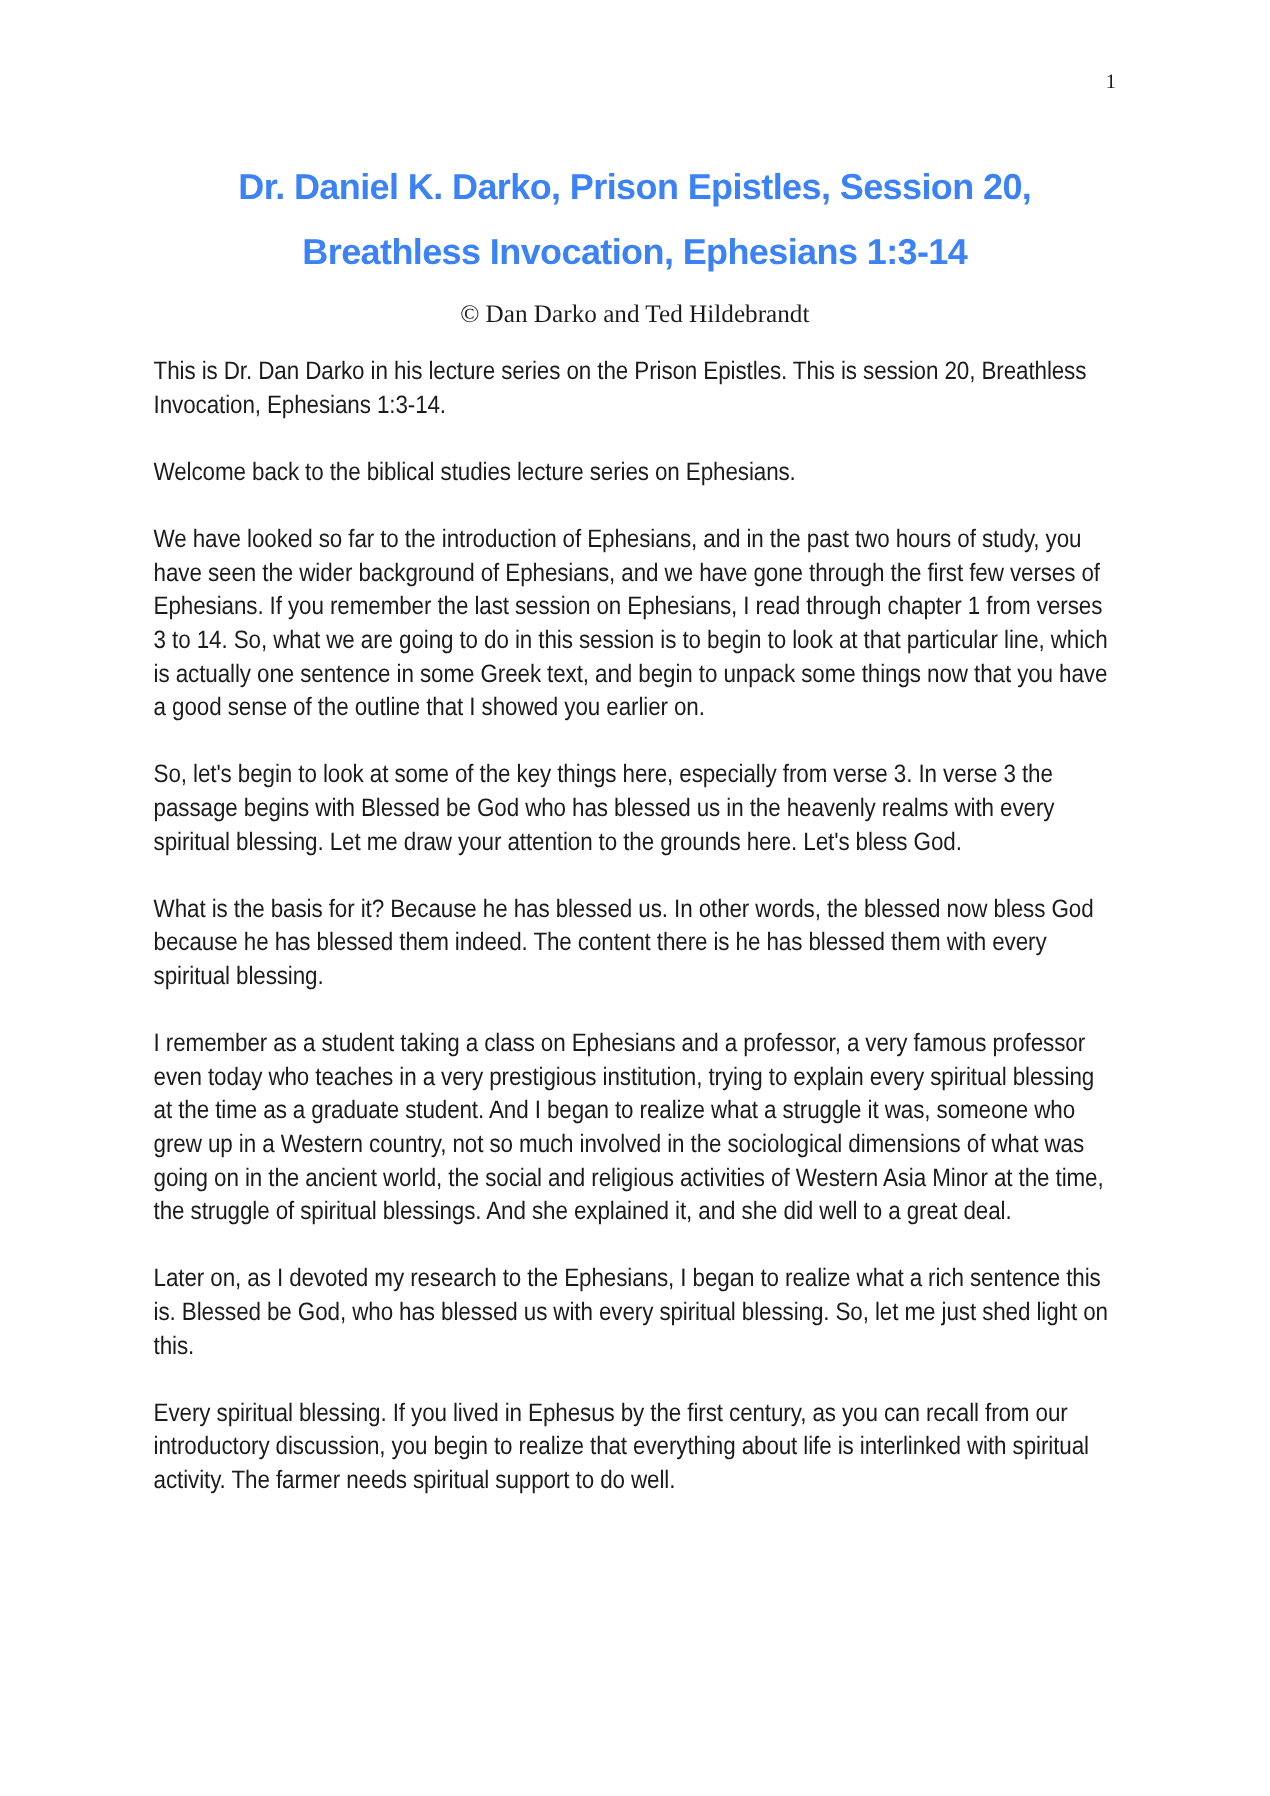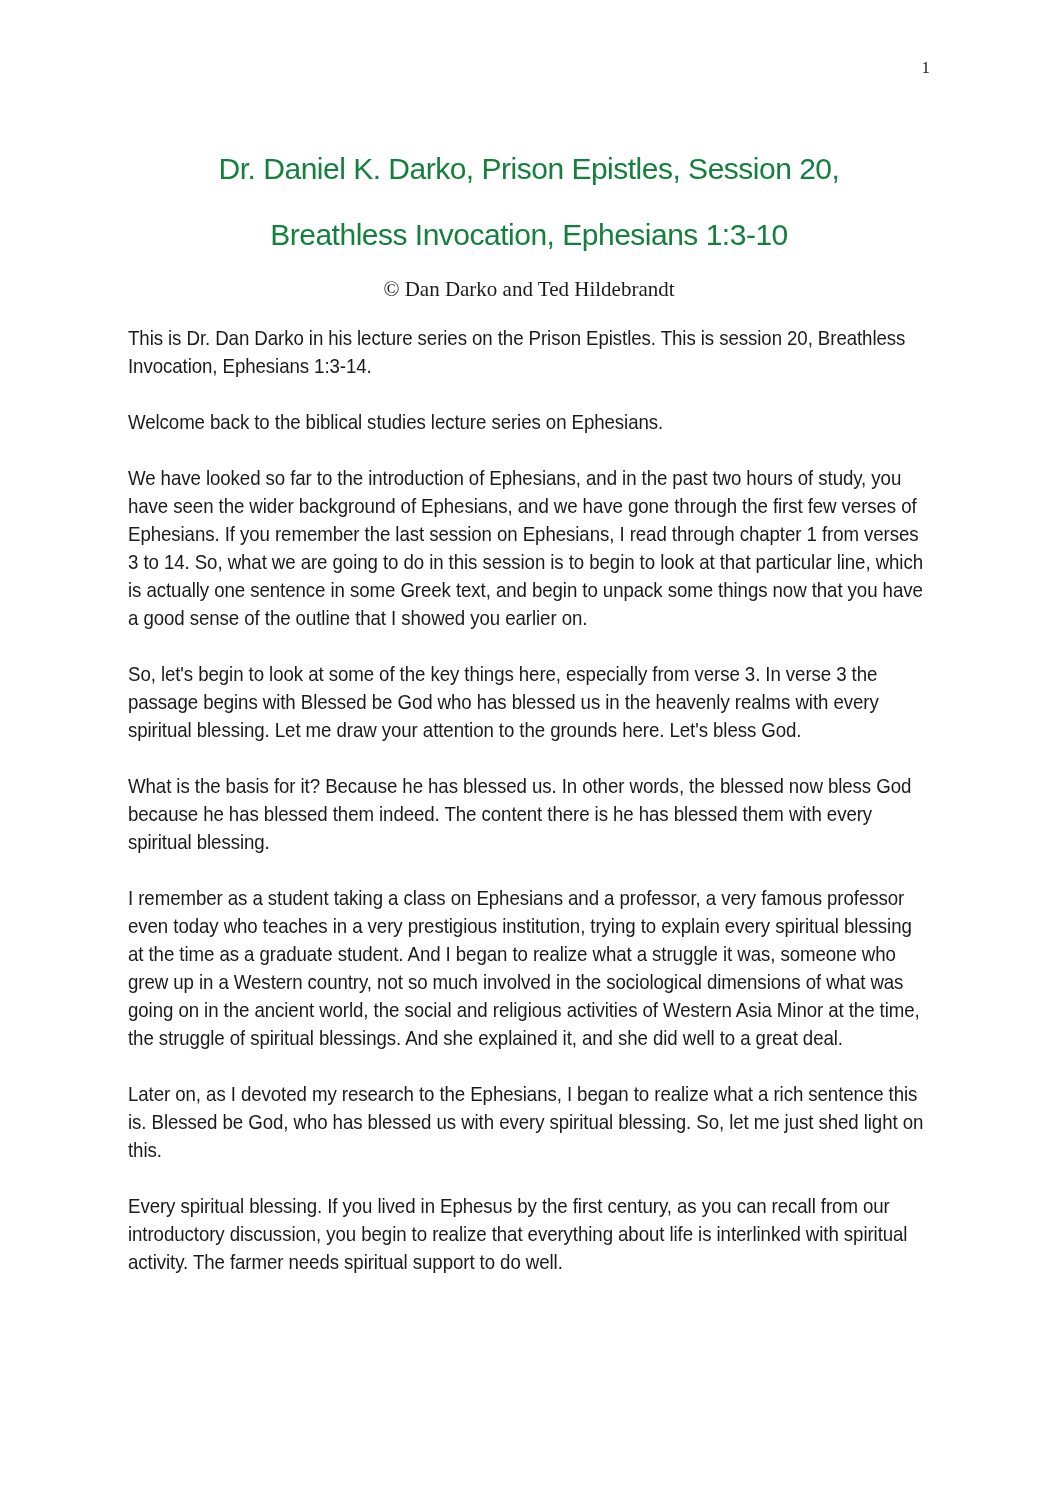--- a/index.html
+++ b/index.html
@@ -25,25 +25,25 @@
     color: #1b1b1b;
   }
   .title-block {
     margin: 0 auto;
     padding-top: 128px;
     width: 820px;
     text-align: center;
   }
   .title-line {
     font-size: 30px;
-    font-weight: normal;
+    font-weight: bold;
     line-height: 50px;
     letter-spacing: -0.5px;
-    color: #15803d;
-    margin: 16px;
+    color: #3b82f6;
+    margin: 4px;
   }
   .copyright-line {
     margin: 12px auto;
     width: 820px;
     text-align: center;
     font-family: "Liberation Serif", serif;
     font-size: 21px;
     line-height: 26px;
     color: #1b1b1b;
   }
@@ -65,21 +65,21 @@
 </style>
 </head>
 <body>
 
 <div class="page">
 
   <div class="page-number">1</div>
 
   <div class="title-block">
     <h1 class="title-line">Dr. Daniel K. Darko, Prison Epistles, Session 20,</h1>
-    <h1 class="title-line">Breathless Invocation, Ephesians 1:3-10</h1>
+    <h1 class="title-line">Breathless Invocation, Ephesians 1:3-14</h1>
   </div>
 
   <div class="copyright-line">© Dan Darko and Ted Hildebrandt</div>
 
   <div class="content">
     <p>This is Dr. Dan Darko in his lecture series on the Prison Epistles. This is session 20, Breathless Invocation, Ephesians 1:3-14.</p>
     <p>Welcome back to the biblical studies lecture series on Ephesians.</p>
     <p>We have looked so far to the introduction of Ephesians, and in the past two hours of study, you have seen the wider background of Ephesians, and we have gone through the first few verses of Ephesians. If you remember the last session on Ephesians, I read through chapter 1 from verses 3 to 14. So, what we are going to do in this session is to begin to look at that particular line, which is actually one sentence in some Greek text, and begin to unpack some things now that you have a good sense of the outline that I showed you earlier on.</p>
     <p>So, let's begin to look at some of the key things here, especially from verse 3. In verse 3 the passage begins with Blessed be God who has blessed us in the heavenly realms with every spiritual blessing. Let me draw your attention to the grounds here. Let's bless God.</p>
     <p>What is the basis for it? Because he has blessed us. In other words, the blessed now bless God because he has blessed them indeed. The content there is he has blessed them with every spiritual blessing.</p>

